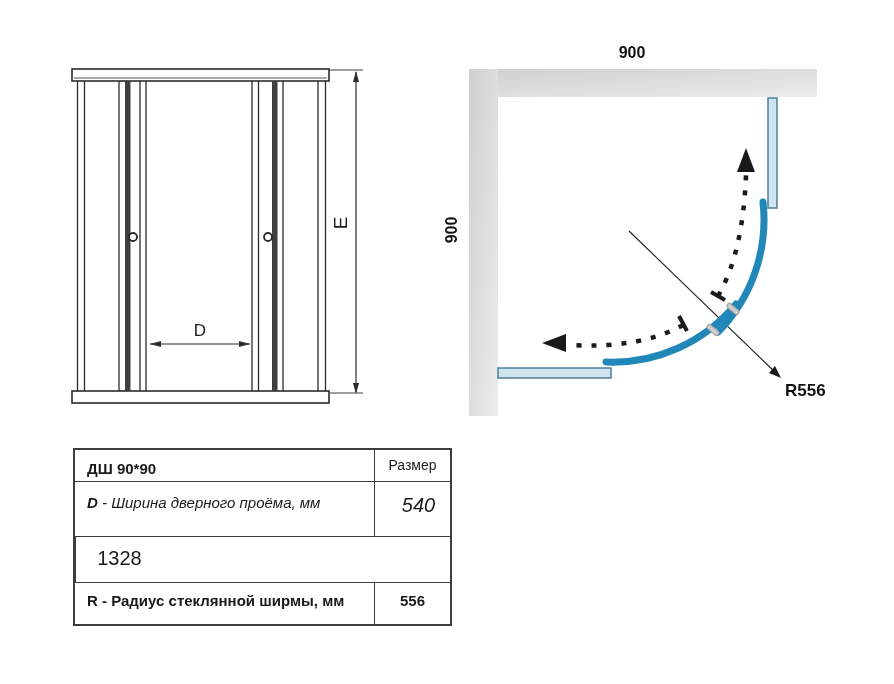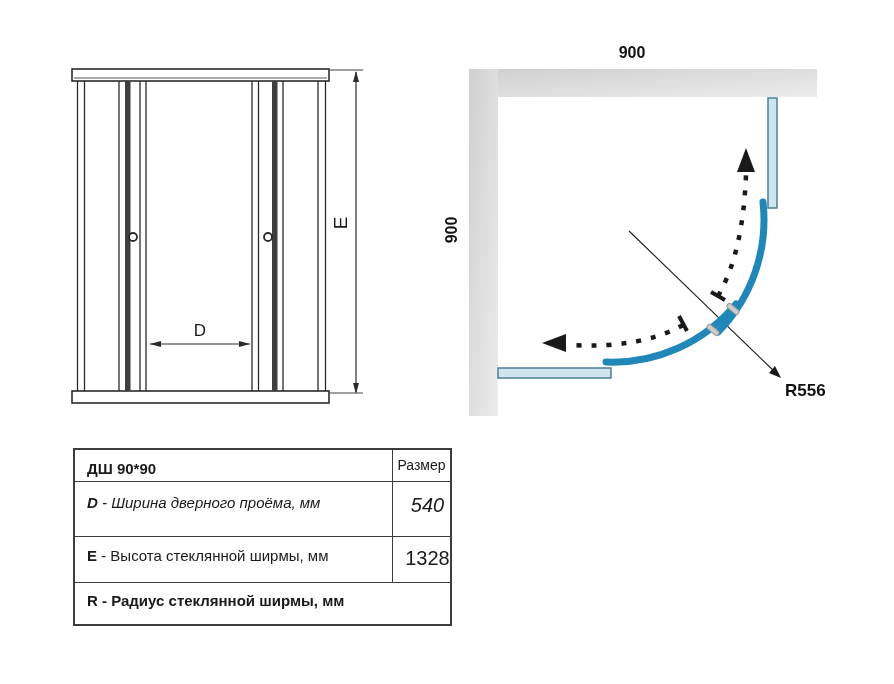--- a/index.html
+++ b/index.html
@@ -12,21 +12,21 @@
 
   
   .spec-table{
     position:absolute;left:73px;top:448px;width:379px;
     border:2px solid #3c3c3c;background:#fff;box-sizing:border-box;
   }
   .t-row{display:flex;box-sizing:border-box;}
   .t-row + .t-row{border-top:1.5px solid #3c3c3c;}
   .cell-left{flex:1;padding-left:12px;box-sizing:border-box;}
   .cell-right{
-    width:58px;border-left:1.5px solid #3c3c3c;
+    width:76px;border-left:1.5px solid #3c3c3c;
     display:flex;justify-content:center;box-sizing:border-box;text-align:right;
   }
   .row-header{height:31px;}
   .row-header .cell-left{padding-top:10px;font-weight:bold;font-size:15px;}
   .row-header .cell-right{padding-top:7px;font-size:14px;}
   .row-d{height:55px;font-style:italic;}
   .row-e{height:46px;}
   .row-r{height:42px;gap:16px;}
   .row-d .cell-left,.row-d .cell-right{padding-top:12px;}
   .row-e .cell-left,.row-e .cell-right{padding-top:10px;}
@@ -135,19 +135,19 @@
 <div class="spec-table">
   <div class="t-row row-header">
     <div class="cell-left">ДШ 90*90</div>
     <div class="cell-right">Размер</div>
   </div>
   <div class="t-row row-d">
     <div class="cell-left"><span class="param-key">D</span> <span>- Ширина дверного проёма, мм</span></div>
     <div class="cell-right">540</div>
   </div>
   <div class="t-row row-e">
-    <div class="cell-left"><span class="param-key">E</span> <span>- Высота стеклянной ширмы, мм</span></div>
     <div class="cell-right">1328</div>
   </div>
   <div class="t-row row-r">
     <div class="cell-left"><span class="param-key">R</span> <span>- Радиус стеклянной ширмы, мм</span></div>
+    <div class="cell-right">556</div>
   </div>
 </div>
 
 </body></html>

